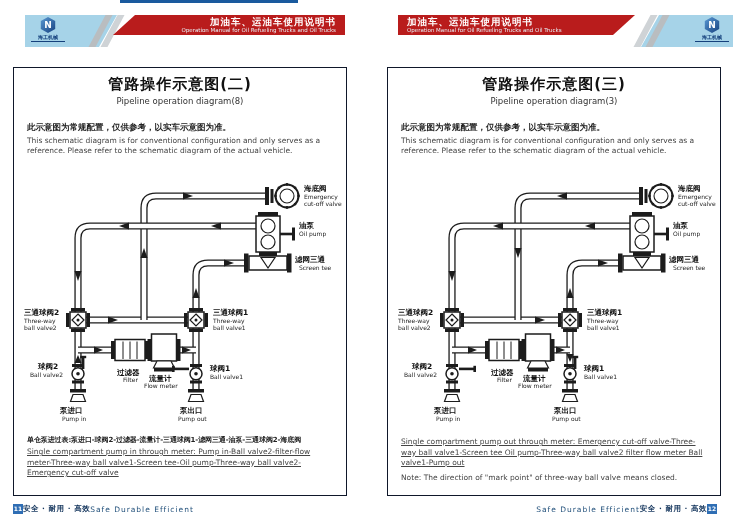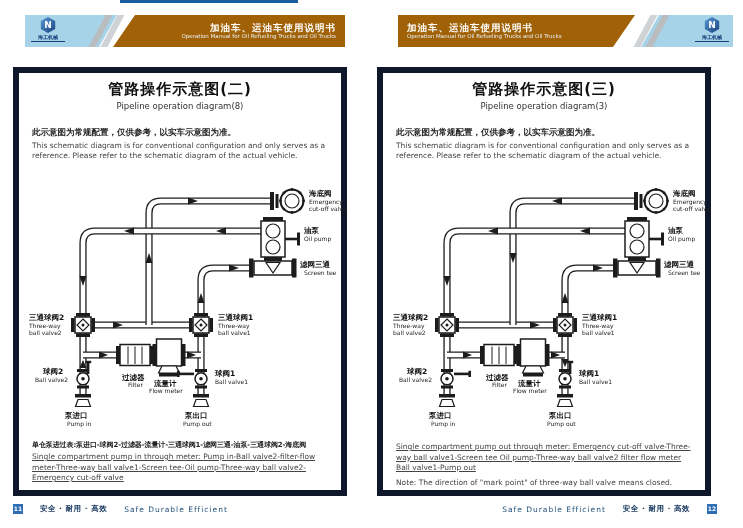--- a/index.html
+++ b/index.html
@@ -9,51 +9,51 @@
     overflow:hidden;
   }
   
   .top-sliver{position:absolute;left:120px;top:0;width:178px;height:3px;background:#1a5a9e;}
   .band{position:absolute;top:15px;height:32px;}
   .band-left{left:25px;width:320px;}
   .band-right{left:398px;width:335px;}
   .lb{position:absolute;top:0;height:32px;background:#a6d3e8;}
   .band-left .lb{left:0;width:92px;clip-path:polygon(0 0,92px 0,74px 100%,0 100%);}
   .band-right .lb{right:0;width:92px;clip-path:polygon(18px 0,100% 0,100% 100%,0 100%);}
-  .db{position:absolute;top:0;height:32px;background:#a16207;}
+  .db{position:absolute;top:0;height:20px;background:#b91c1c;}
   .band-left .db{left:88px;right:0;clip-path:polygon(22px 0,100% 0,100% 100%,0 100%);
     display:flex;flex-direction:column;justify-content:center;align-items:flex-end;padding-right:9px;box-sizing:border-box;}
   .band-right .db{left:0;width:237px;clip-path:polygon(0 0,100% 0,calc(100% - 22px) 100%,0 100%);
     display:flex;flex-direction:column;justify-content:center;align-items:flex-start;padding-left:9px;box-sizing:border-box;}
   .stripe{position:absolute;top:0;width:7px;height:32px;background:#b9bdc0;transform:skewX(-28deg);}
   .band-left .s1{left:72px;}  .band-left .s2{left:84px;background:#cfd3d6;}
   .band-right .s1{right:72px;} .band-right .s2{right:84px;background:#cfd3d6;}
   .h-cn{color:#fff;font-size:9.5px;font-weight:bold;letter-spacing:1px;line-height:1.2;}
   .h-en{color:#e8f1f8;font-size:5.5px;line-height:1.3;}
   .logo{position:absolute;top:2px;width:34px;text-align:center;}
   .band-left .logo{left:6px;} .band-right .logo{right:4px;}
   .hex{width:16px;height:16px;margin:0 auto;background:linear-gradient(135deg,#5b9bd5,#16407e);
     clip-path:polygon(50% 0,95% 25%,95% 75%,50% 100%,5% 75%,5% 25%);
     color:#fff;font-weight:bold;font-size:9px;line-height:16px;}
   .logo-txt{font-size:5px;font-weight:bold;color:#14407c;border-bottom:1px solid #14407c;margin-top:1px;line-height:1.3;}
   
-  .page{position:absolute;top:67px;width:334px;height:429px;border:6px solid #0f172a;background:#fff;box-sizing:border-box;}
-  .page-left{left:13px;} .page-right{left:377px;}
+  .page{position:absolute;top:67px;width:334px;height:429px;border:1px solid #0f172a;background:#fff;box-sizing:border-box;}
+  .page-left{left:13px;} .page-right{left:387px;}
   .pg-title-cn{margin-top:7px;text-align:center;font-size:15px;font-weight:bold;letter-spacing:1px;color:#111;}
   .pg-title-en{text-align:center;font-size:8.5px;color:#333;margin-top:2px;}
   .note{margin:16px 13px 0 13px;}
   .note-cn{font-size:8.5px;font-weight:bold;color:#222;}
   .note-en{font-size:7.5px;color:#444;line-height:1.35;margin-top:2px;}
   .diagram{position:absolute;left:2px;top:100px;width:330px;height:258px;}
   .flowtext{position:absolute;left:13px;right:11px;top:367px;}
   .flow-cn{font-size:7px;font-weight:bold;color:#222;letter-spacing:-0.1px;}
   .flow-en{font-size:7.5px;color:#444;line-height:1.4;margin-top:2px;text-decoration:underline;}
   .flow-note{font-size:7.5px;color:#444;margin-top:4px;}
   
-  .footer{position:absolute;top:503px;height:12px;display:flex;align-items:center;gap:17px;font-size:7.5px;}
+  .footer{position:absolute;top:503px;height:12px;display:flex;align-items:center;gap:0;font-size:7.5px;}
   .footer-left{left:13px;} .footer-right{right:26px;flex-direction:row;}
   .pagenum{display:inline-block;width:10px;height:10px;background:#2f6eb4;color:#fff;font-size:6px;
     text-align:center;line-height:10px;font-weight:bold;}
   .slog-cn{font-weight:bold;color:#16375e;letter-spacing:0.5px;}
   .slog-en{color:#1f4e79;letter-spacing:1px;}
   
   .po{fill:none;stroke:#1c1c1c;stroke-width:7.2;}
   .pi{fill:none;stroke:#ffffff;stroke-width:4.6;}
   .co{fill:#ffffff;stroke:#1c1c1c;stroke-width:1.5;}
   .co2{fill:#ffffff;stroke:#1c1c1c;stroke-width:1.2;}

